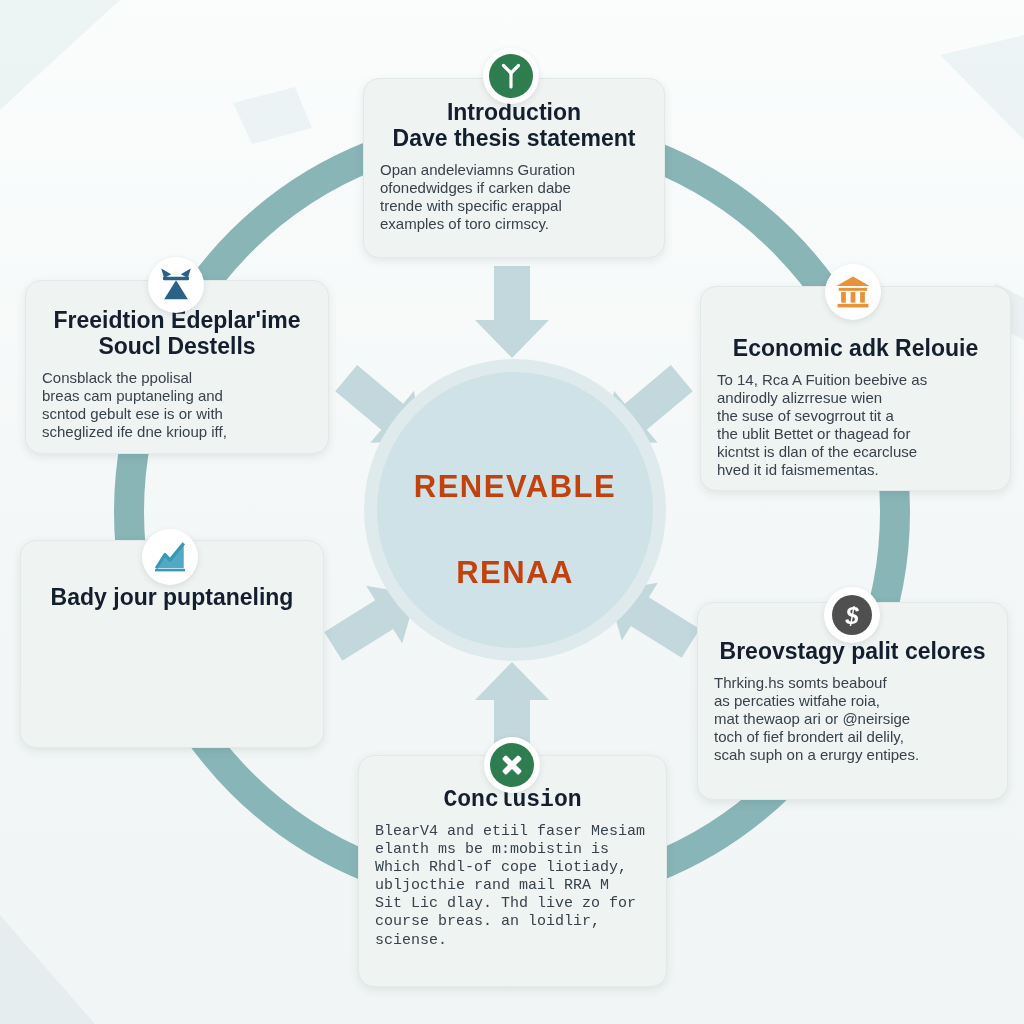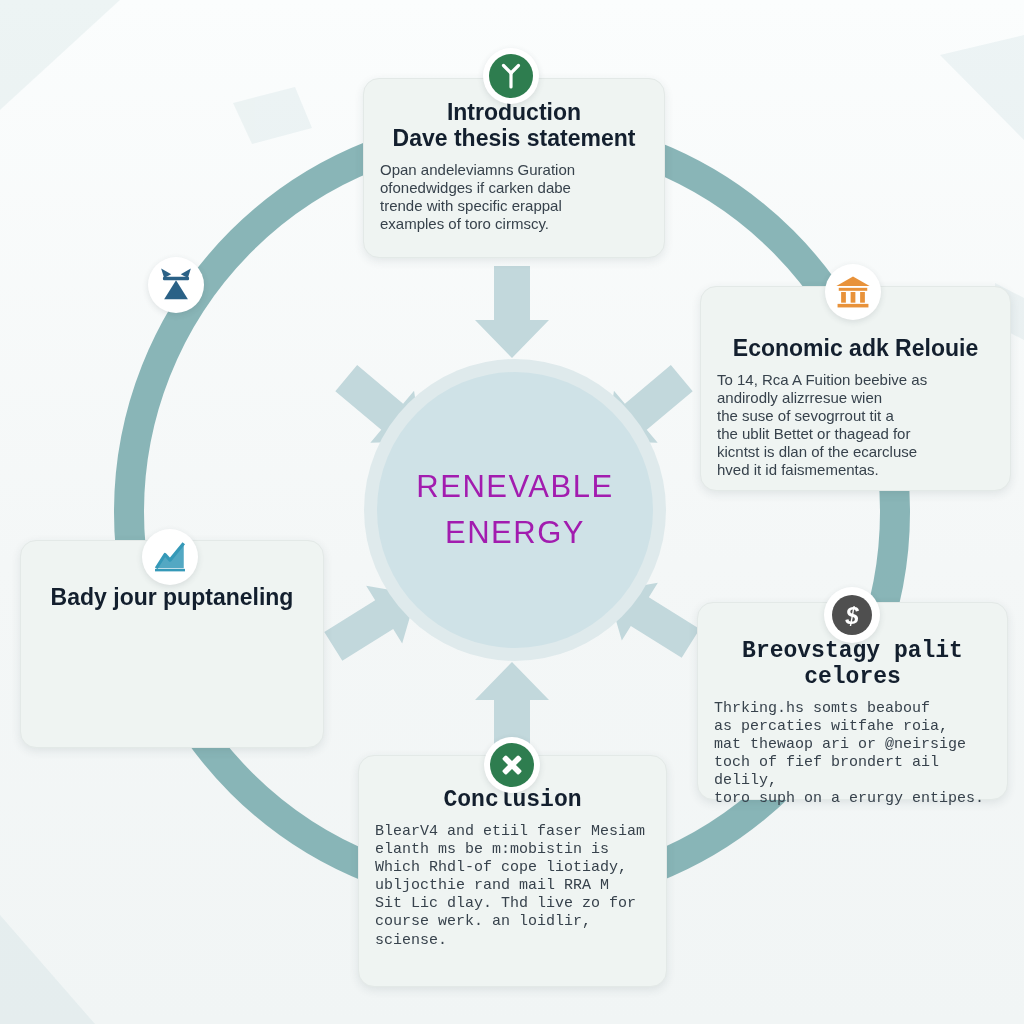--- a/index.html
+++ b/index.html
@@ -63,21 +63,21 @@
     z-index:2;
   }
   .center-inner{
     position:absolute;left:13px;top:13px;
     width:276px;height:276px;border-radius:50%;
     background:var(--center_fill);
     display:flex;flex-direction:column;align-items:center;justify-content:center;
     gap:10px;
   }
   .center-inner span{
-    font-size:31px;font-weight:normal;color:#a21caf;letter-spacing:1.5px;
+    font-size:31px;font-weight:bold;color:#c2410c;letter-spacing:1.5px;margin-top:40px;
   }
 </style>
 </head>
 <body>
 
 <div id="canvas">
 
   <svg class="layer" width="1024" height="1024" viewBox="0 0 1024 1024">
 
     <g style="fill:#9fc0c4" opacity="0.14">
@@ -107,21 +107,21 @@
       </g>
       <g transform="translate(650,618) rotate(212)">
         <polygon points="-48,-17 12,-17 12,-34 50,0 12,34 12,17 -48,17"></polygon>
       </g>
     </g>
   </svg>
 
   <div class="center-outer">
     <div class="center-inner">
       <span>RENEVABLE</span>
-      <span>ENERGY</span>
+      <span>RENAA</span>
     </div>
   </div>
 
   <div class="node" style="left:363px;top:78px;width:302px;height:180px;padding-top:21px;">
     <div class="title">Introduction
 Dave thesis statement</div>
     <div class="body">Opan andeleviamns Guration
 ofonedwidges if carken dabe
 trende with specific erappal
 examples of toro cirmscy.</div>
@@ -131,20 +131,28 @@
       <svg width="32" height="32" viewBox="0 0 32 32">
         <g stroke="#ffffff" stroke-width="3.2" stroke-linecap="round" fill="none">
           <path d="M16 13 L16 27"></path>
             <path d="M16 13 L8.5 5.5"></path>
             <path d="M16 13 L23.5 5.5"></path>
         </g>
       </svg>
     </div>
   </div>
 
+  <div class="node" style="left:25px;top:280px;width:304px;height:174px;padding-top:27px;">
+    <div class="title">Freeidtion Edeplar'ime
+Soucl Destells</div>
+    <div class="body">Consblack the ppolisal
+breas cam puptaneling and
+scntod gebult ese is or with
+scheglized ife dne krioup iff,</div>
+  </div>
   <div class="icon-halo" style="left:148px;top:257px;">
     <svg width="38" height="38" viewBox="0 0 32 32">
       <g style="fill:var(--blue)">
         <polygon points="16,12 26,28 6,28"></polygon>
         <rect x="5" y="9" width="22" height="3" rx="1"></rect>
         <polygon points="6,10 3.5,2 12,7"></polygon>
         <polygon points="26,10 28.5,2 20,7"></polygon>
       </g>
     </svg>
   </div>
@@ -175,44 +183,44 @@
     <div class="title">Bady jour puptaneling</div>
   </div>
   <div class="icon-halo" style="left:142px;top:529px;">
     <svg width="40" height="40" viewBox="0 0 32 32">
       <polygon points="5,25 12,14 16,18.5 27,5 27,25" style="fill:var(--chart)" opacity="0.85"></polygon>
       <polyline points="5,25 12,14 16,18.5 27,5" fill="none" style="stroke:var(--chart)" stroke-width="2.6" stroke-linejoin="round"></polyline>
       <rect x="4" y="25.5" width="24" height="2" style="fill:var(--chart)"></rect>
     </svg>
   </div>
 
-  <div class="node" style="left:697px;top:602px;width:311px;height:198px;padding-top:36px;font-family:Liberation Mono, monospace;">
+  <div class="node" style="left:697px;top:602px;width:311px;height:198px;padding-top:36px;">
     <div class="title">Breovstagy palit celores</div>
     <div class="body">Thrking.hs somts beabouf
 as percaties witfahe roia,
 mat thewaop ari or @neirsige
 toch of fief brondert ail delily,
-toro suph on a erurgy entipes.</div>
+scah suph on a erurgy entipes.</div>
   </div>
   <div class="icon-halo" style="left:824px;top:587px;">
     <div class="icon-disc" style="background:var(--dark);width:40px;height:40px;">
       <svg width="40" height="40" viewBox="0 0 32 32">
         <text x="16" y="23" text-anchor="middle" font-size="19" font-weight="bold" font-style="italic" fill="#ffffff">$</text>
       </svg>
     </div>
   </div>
 
   <div class="node" style="left:358px;top:755px;width:309px;height:232px;padding-top:32px;font-family:Liberation Mono, monospace;">
     <div class="title">Conclusion</div>
     <div class="body">BlearV4 and etiil faser Mesiam
 elanth ms be m:mobistin is
 Which Rhdl-of cope liotiady,
 ubljocthie rand mail RRA M
 Sit Lic dlay. Thd live zo for
-course werk. an loidlir, sciense.</div>
+course breas. an loidlir, sciense.</div>
   </div>
   <div class="icon-halo" style="left:484px;top:737px;">
     <div class="icon-disc" style="background:var(--green);">
       <svg width="32" height="32" viewBox="0 0 32 32">
         <g transform="rotate(45 16 16)" fill="#ffffff">
           <rect x="13.2" y="4.5" width="5.6" height="23" rx="1.6"></rect>
           <rect x="4.5" y="13.2" width="23" height="5.6" rx="1.6"></rect>
         </g>
       </svg>
     </div>

